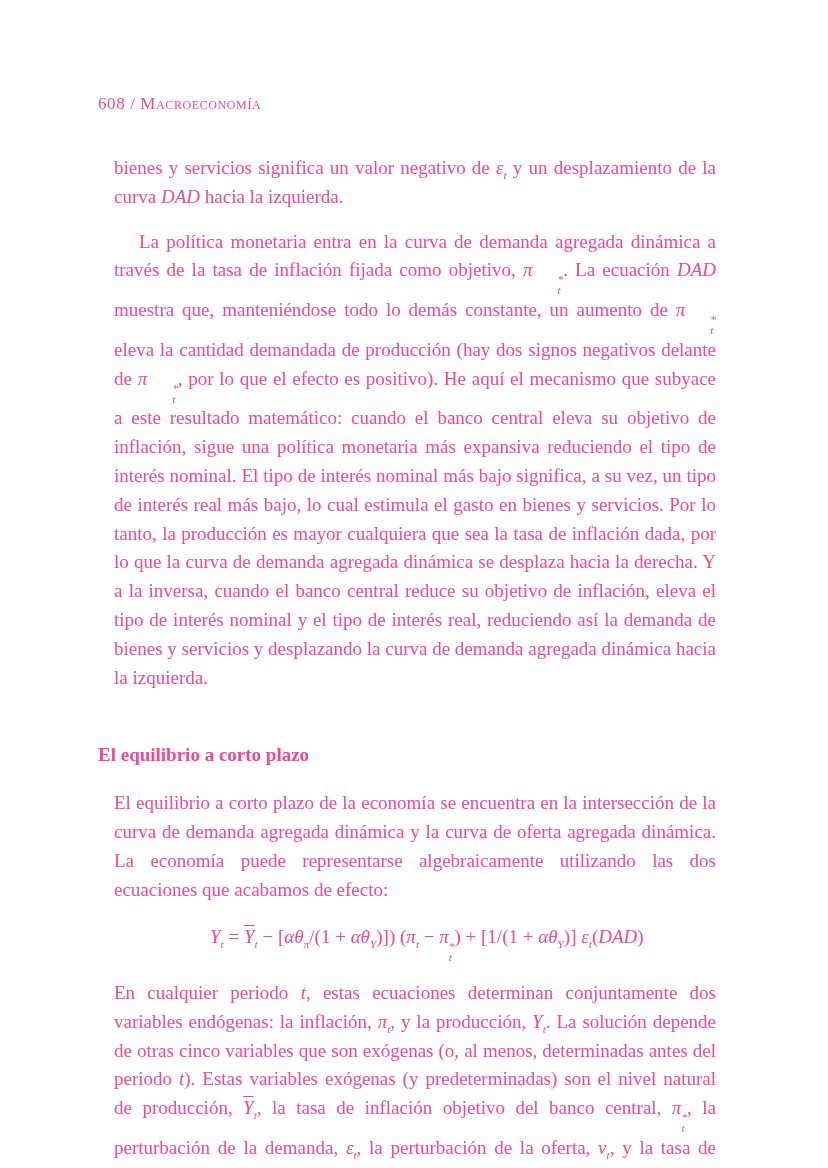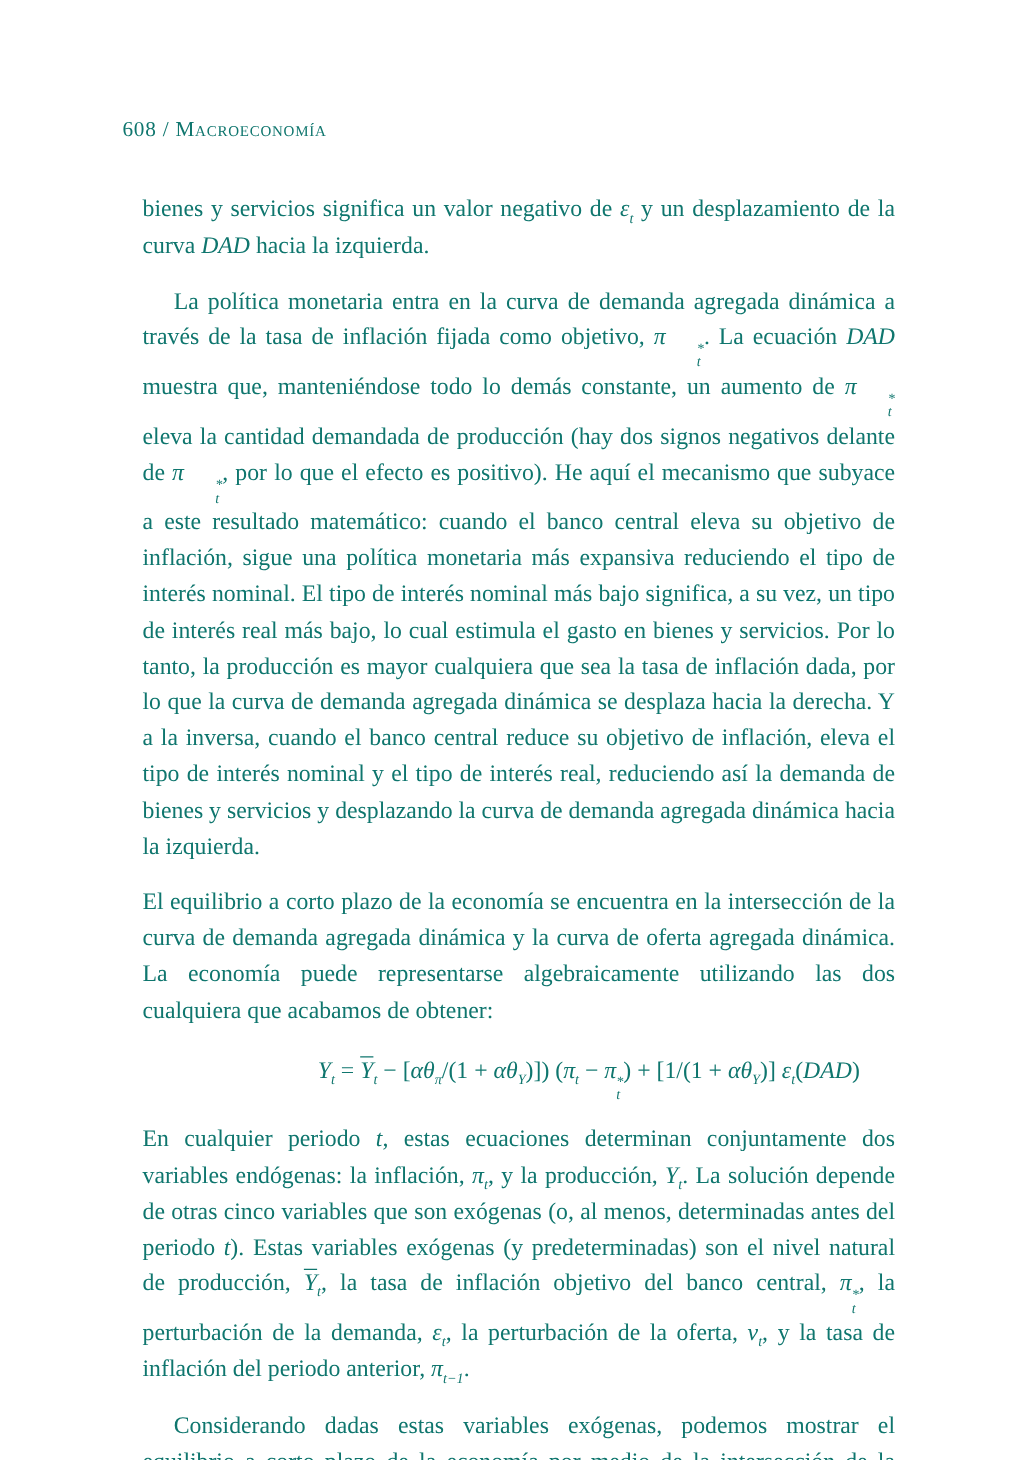--- a/index.html
+++ b/index.html
@@ -6,21 +6,21 @@
     margin: 0;
     padding: 0;
     background: #ffffff;
   }
   .page {
     position: relative;
     width: 720px;
     height: 1168px;
     background: #ffffff;
     font-family: "Liberation Serif", "DejaVu Serif", serif;
-    color: #0f766e;
+    color: #ec4899;
     overflow: hidden;
   }
   .running-head {
     position: absolute;
     left: 98px;
     top: 94px;
     font-size: 17px;
     font-variant: small-caps;
     letter-spacing: 0.6px;
     white-space: nowrap;
@@ -40,21 +40,21 @@
   .indent { text-indent: 25px; }
   .section-heading {
     font-size: 19px;
     font-weight: bold;
     margin: 49px 0 19px 0;
     text-align: left;
   }
   .equations { margin: 10px 0 14px 0; }
   .eq-row {
     display: flex;
-    justify-content: center;
+    justify-content: flex-start;
     align-items: baseline;
     padding-left: 112px;
     margin: 2px 0 12px 0;
     line-height: 34px;
     text-align: left;
   }
   .eq-expr { white-space: nowrap; }
   .eq-label { white-space: nowrap; }
   i { font-style: italic; }
   sub.vsub {
@@ -93,22 +93,23 @@
           <span>*</span>
           <span>t</span>
         </span>. La ecuación <i>DAD</i> muestra que, manteniéndose todo lo demás constante, un aumento de <i>π</i><span class="stk">
           <span>*</span>
           <span>t</span>
         </span> eleva la cantidad demandada de producción (hay dos signos negativos delante de <i>π</i><span class="stk">
           <span>*</span>
           <span>t</span>
         </span>, por lo que el efecto es positivo). He aquí el mecanismo que subyace a este resultado matemático: cuando el banco central eleva su objetivo de inflación, sigue una política monetaria más expansiva reduciendo el tipo de interés nominal. El tipo de interés nominal más bajo significa, a su vez, un tipo de interés real más bajo, lo cual estimula el gasto en bienes y servicios. Por lo tanto, la producción es mayor cualquiera que sea la tasa de inflación dada, por lo que la curva de demanda agregada dinámica se desplaza hacia la derecha. Y a la inversa, cuando el banco central reduce su objetivo de inflación, eleva el tipo de interés nominal y el tipo de interés real, reduciendo así la demanda de bienes y servicios y desplazando la curva de demanda agregada dinámica hacia la izquierda.</p>
 
+    <h2 class="section-heading">El equilibrio a corto plazo</h2>
 
-    <p>El equilibrio a corto plazo de la economía se encuentra en la intersección de la curva de demanda agregada dinámica y la curva de oferta agregada dinámica. La economía puede representarse algebraicamente utilizando las dos cualquiera que acabamos de obtener:</p>
+    <p>El equilibrio a corto plazo de la economía se encuentra en la intersección de la curva de demanda agregada dinámica y la curva de oferta agregada dinámica. La economía puede representarse algebraicamente utilizando las dos ecuaciones que acabamos de efecto:</p>
 
     <div class="equations">
       <div class="eq-row">
         <span class="eq-expr"><i>Y</i><sub class="vsub">t</sub> = <span class="bar">Y</span><sub class="vsub">t</sub> − [<i>αθ</i><sub class="vsub">π</sub>/(1 + <i>αθ</i><sub class="vsub">Y</sub>)]) (<i>π</i><sub class="vsub">t</sub> − <i>π</i><span class="stk">
               <span>*</span>
               <span>t</span>
             </span>) + [1/(1 + <i>αθ</i><sub class="vsub">Y</sub>)] <i>ε</i><sub class="vsub">t</sub></span>
         <span class="eq-label">(<i>DAD</i>)</span>
       </div>
     </div>

